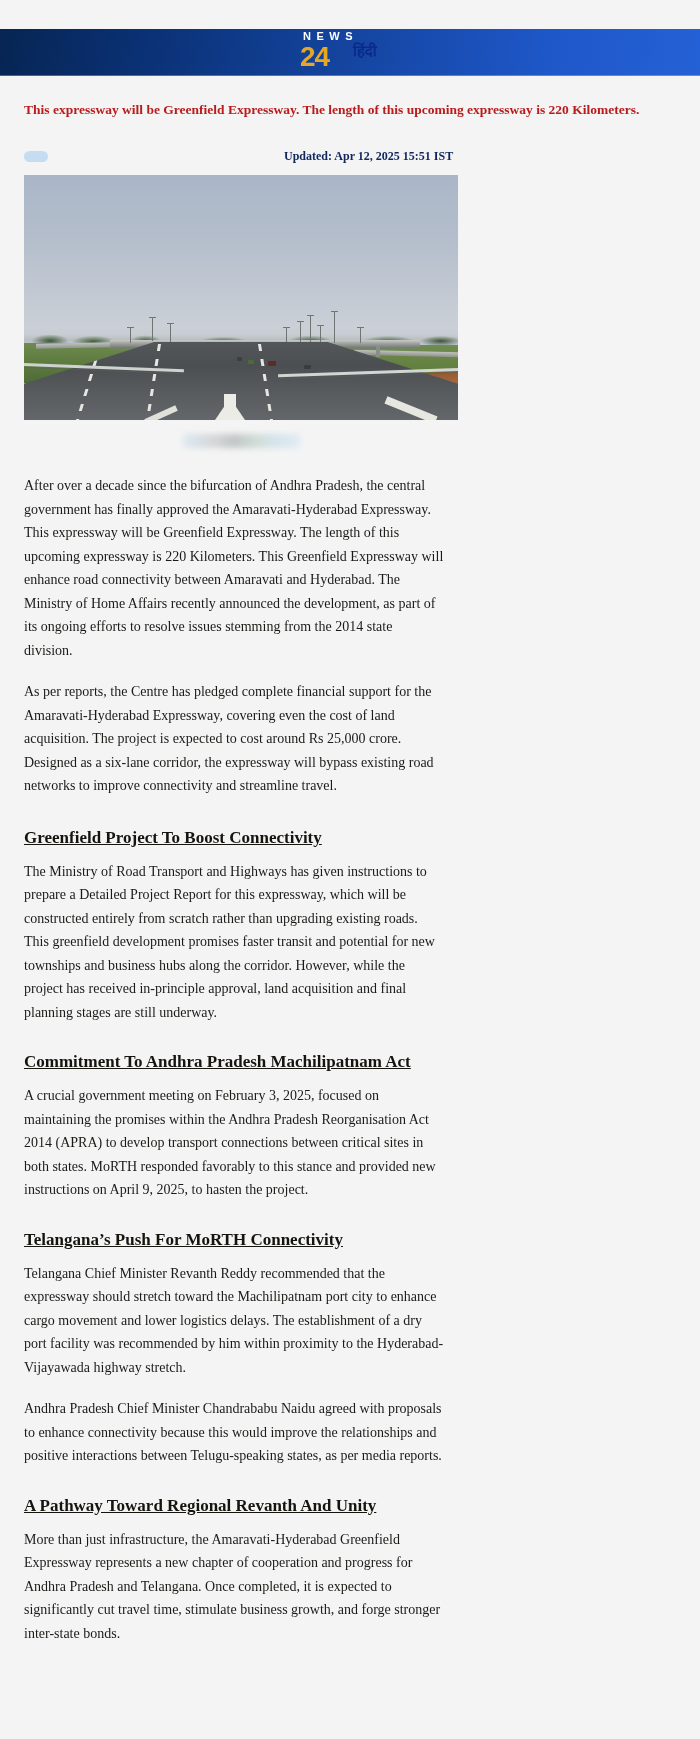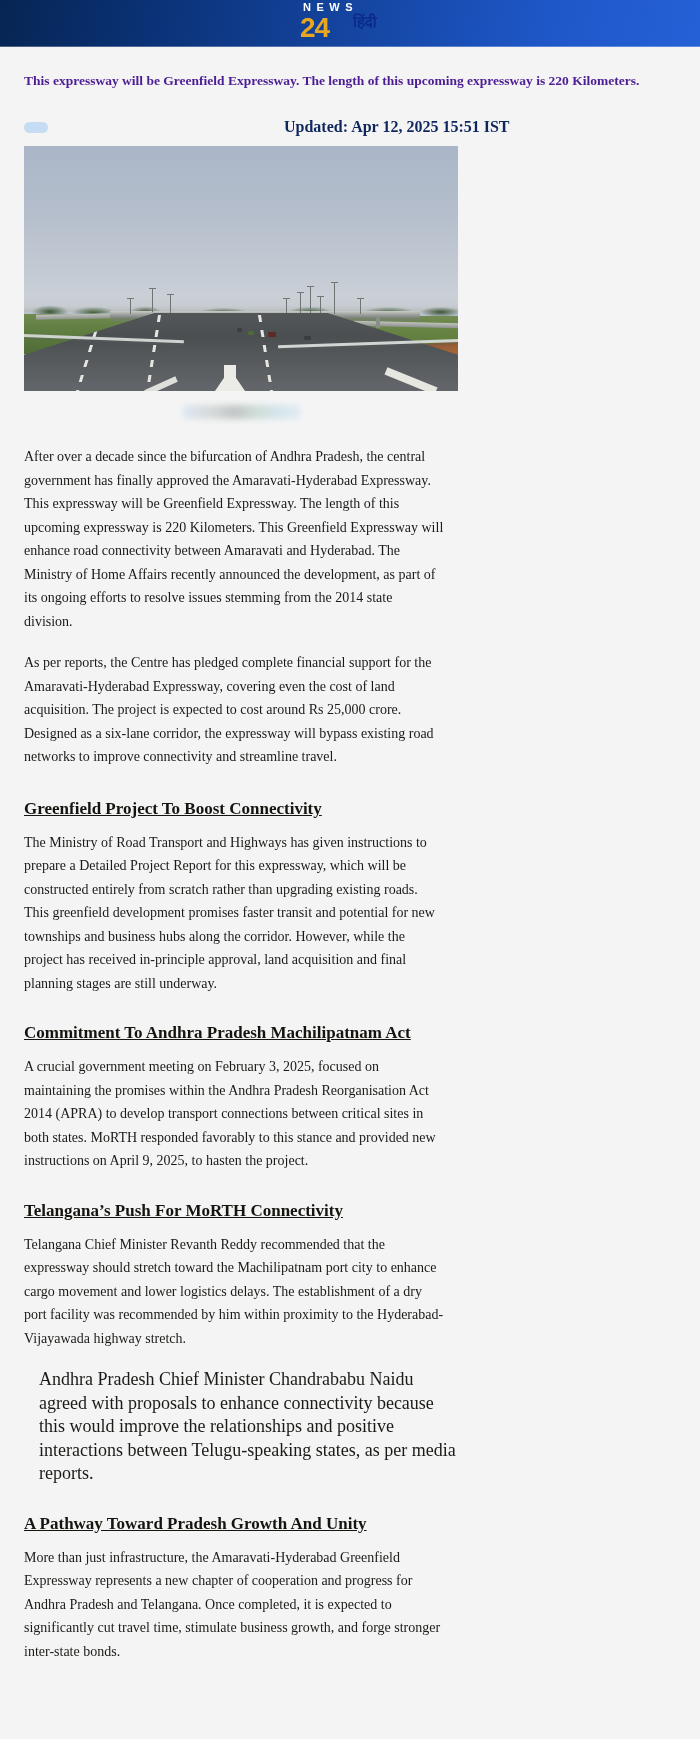--- a/index.html
+++ b/index.html
@@ -12,20 +12,21 @@
     font-family: "Liberation Serif", "DejaVu Serif", serif;
     -webkit-font-smoothing: antialiased;
   }
 
   
   .site-header {
     position: relative;
     height: 47px;
     background: linear-gradient(100deg, #062553 0%, #0b3277 22%, #1546a3 52%, #1e57c8 78%, #2561d6 100%);
     overflow: hidden;
+    margin-top: 29px;
   }
   .logo-wrap {
     position: absolute;
     left: 50%;
     top: 0;
     transform: translateX(-50%);
     width: 130px;
     height: 47px;
   }
   .logo-news {
@@ -85,21 +86,21 @@
     letter-spacing: -0.3px;
     color: #100f0f;
   }
 
   .standfirst {
     margin: 24px 0 0 0;
     font-family: "Liberation Serif", "DejaVu Serif", serif;
     font-weight: 700;
     font-size: 13.5px;
     line-height: 19px;
-    color: #4c1d95;
+    color: #b91c1c;
   }
 
   
   .meta-row {
     margin-top: 30px;
     height: 14px;
     position: relative;
   }
   .author-skeleton {
     position: absolute;
@@ -109,21 +110,21 @@
     height: 11px;
     border-radius: 6px;
     background: #c5dcf2;
   }
   .updated-stamp {
     position: absolute;
     left: 260px;
     top: 0;
     font-family: "Liberation Serif", "DejaVu Serif", serif;
     font-weight: 700;
-    font-size: 16px;
+    font-size: 12px;
     line-height: 14px;
     color: #10275e;
     white-space: nowrap;
   }
 
   
   .hero-figure {
     margin: 12px 0 0 0;
     width: 434px;
   }
@@ -377,22 +378,21 @@
   .body-copy p {
     margin: 0 0 18px 0;
     width: 420px;
     font-family: "Liberation Serif", "DejaVu Serif", serif;
     font-size: 14px;
     line-height: 23.5px;
     color: #1b1a17;
   }
   .body-copy p.squeezed {
     
-    font-size: 18px;
-    margin-left: 15px;
+    font-size: 14px;
   }
   .body-copy h2 {
     margin: 28px 0 10px 0;
     width: 420px;
     font-family: "Liberation Serif", "DejaVu Serif", serif;
     font-weight: 700;
     font-size: 17px;
     line-height: 24px;
     color: #15140f;
     text-decoration: underline;
@@ -485,18 +485,18 @@
     <h2>Greenfield Project To Boost Connectivity</h2>
     <p>The Ministry of Road Transport and Highways has given instructions to prepare a Detailed Project Report for this expressway, which will be constructed entirely from scratch rather than upgrading existing roads. This greenfield development promises faster transit and potential for new townships and business hubs along the corridor. However, while the project has received in-principle approval, land acquisition and final planning stages are still underway.</p>
 
     <h2 class="tight">Commitment To Andhra Pradesh Machilipatnam Act</h2>
     <p>A crucial government meeting on February 3, 2025, focused on maintaining the promises within the Andhra Pradesh Reorganisation Act 2014 (APRA) to develop transport connections between critical sites in both states. MoRTH responded favorably to this stance and provided new instructions on April 9, 2025, to hasten the project.</p>
 
     <h2 class="tight">Telangana’s Push For MoRTH Connectivity</h2>
     <p>Telangana Chief Minister Revanth Reddy recommended that the expressway should stretch toward the Machilipatnam port city to enhance cargo movement and lower logistics delays. The establishment of a dry port facility was recommended by him within proximity to the Hyderabad-Vijayawada highway stretch.</p>
     <p class="squeezed">Andhra Pradesh Chief Minister Chandrababu Naidu agreed with proposals to enhance connectivity because this would improve the relationships and positive interactions between Telugu-speaking states, as per media reports.</p>
 
-    <h2 class="tight">A Pathway Toward Pradesh Growth And Unity</h2>
+    <h2 class="tight">A Pathway Toward Regional Revanth And Unity</h2>
     <p>More than just infrastructure, the Amaravati-Hyderabad Greenfield Expressway represents a new chapter of cooperation and progress for Andhra Pradesh and Telangana. Once completed, it is expected to significantly cut travel time, stimulate business growth, and forge stronger inter-state bonds.</p>
 
   </section>
 
 </main>
 
 </body></html>

